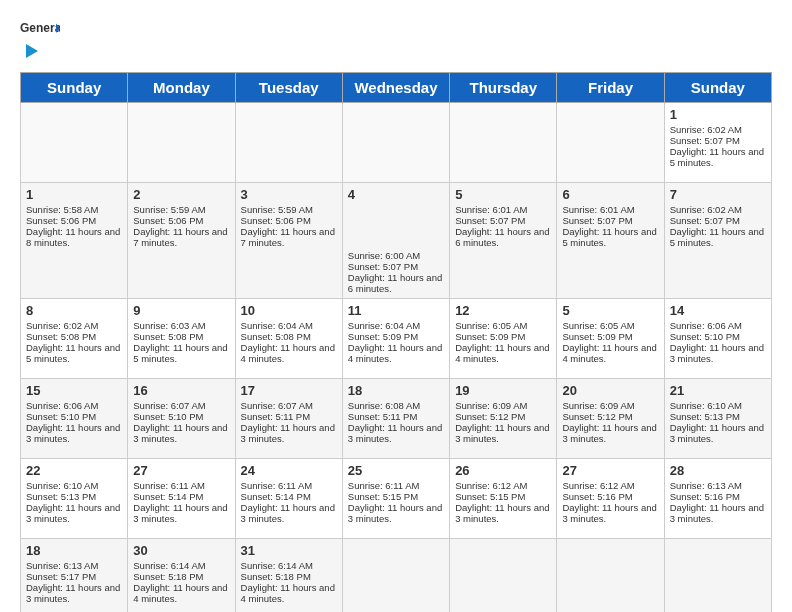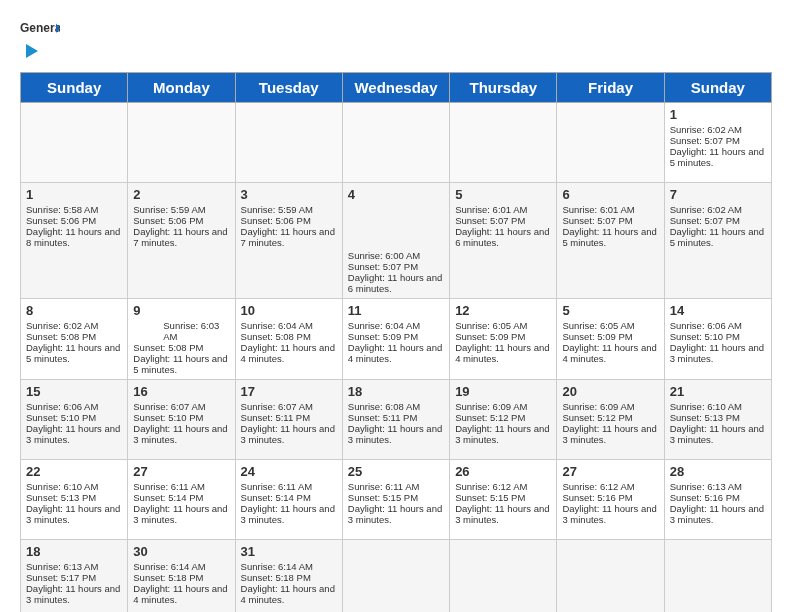--- a/index.html
+++ b/index.html
@@ -170,21 +170,21 @@
       </tr>
       <tr>
         <td>
           <span class="day-num">8</span>
           <span style="display: block;">Sunrise: 6:02 AM</span>
           <span style="display: block;">Sunset: 5:08 PM</span>
           <span style="display: block;">Daylight: 11 hours and 5 minutes.</span>
         </td>
         <td>
           <span class="day-num">9</span>
-          <span style="display: block; margin-left: 30px;">Sunrise: 6:03 AM</span>
+          <span style="display: block;">Sunrise: 6:03 AM</span>
           <span style="display: block;">Sunset: 5:08 PM</span>
           <span style="display: block;">Daylight: 11 hours and 5 minutes.</span>
         </td>
         <td>
           <span class="day-num">10</span>
           <span style="display: block;">Sunrise: 6:04 AM</span>
           <span style="display: block;">Sunset: 5:08 PM</span>
           <span style="display: block;">Daylight: 11 hours and 4 minutes.</span>
         </td>
         <td>

